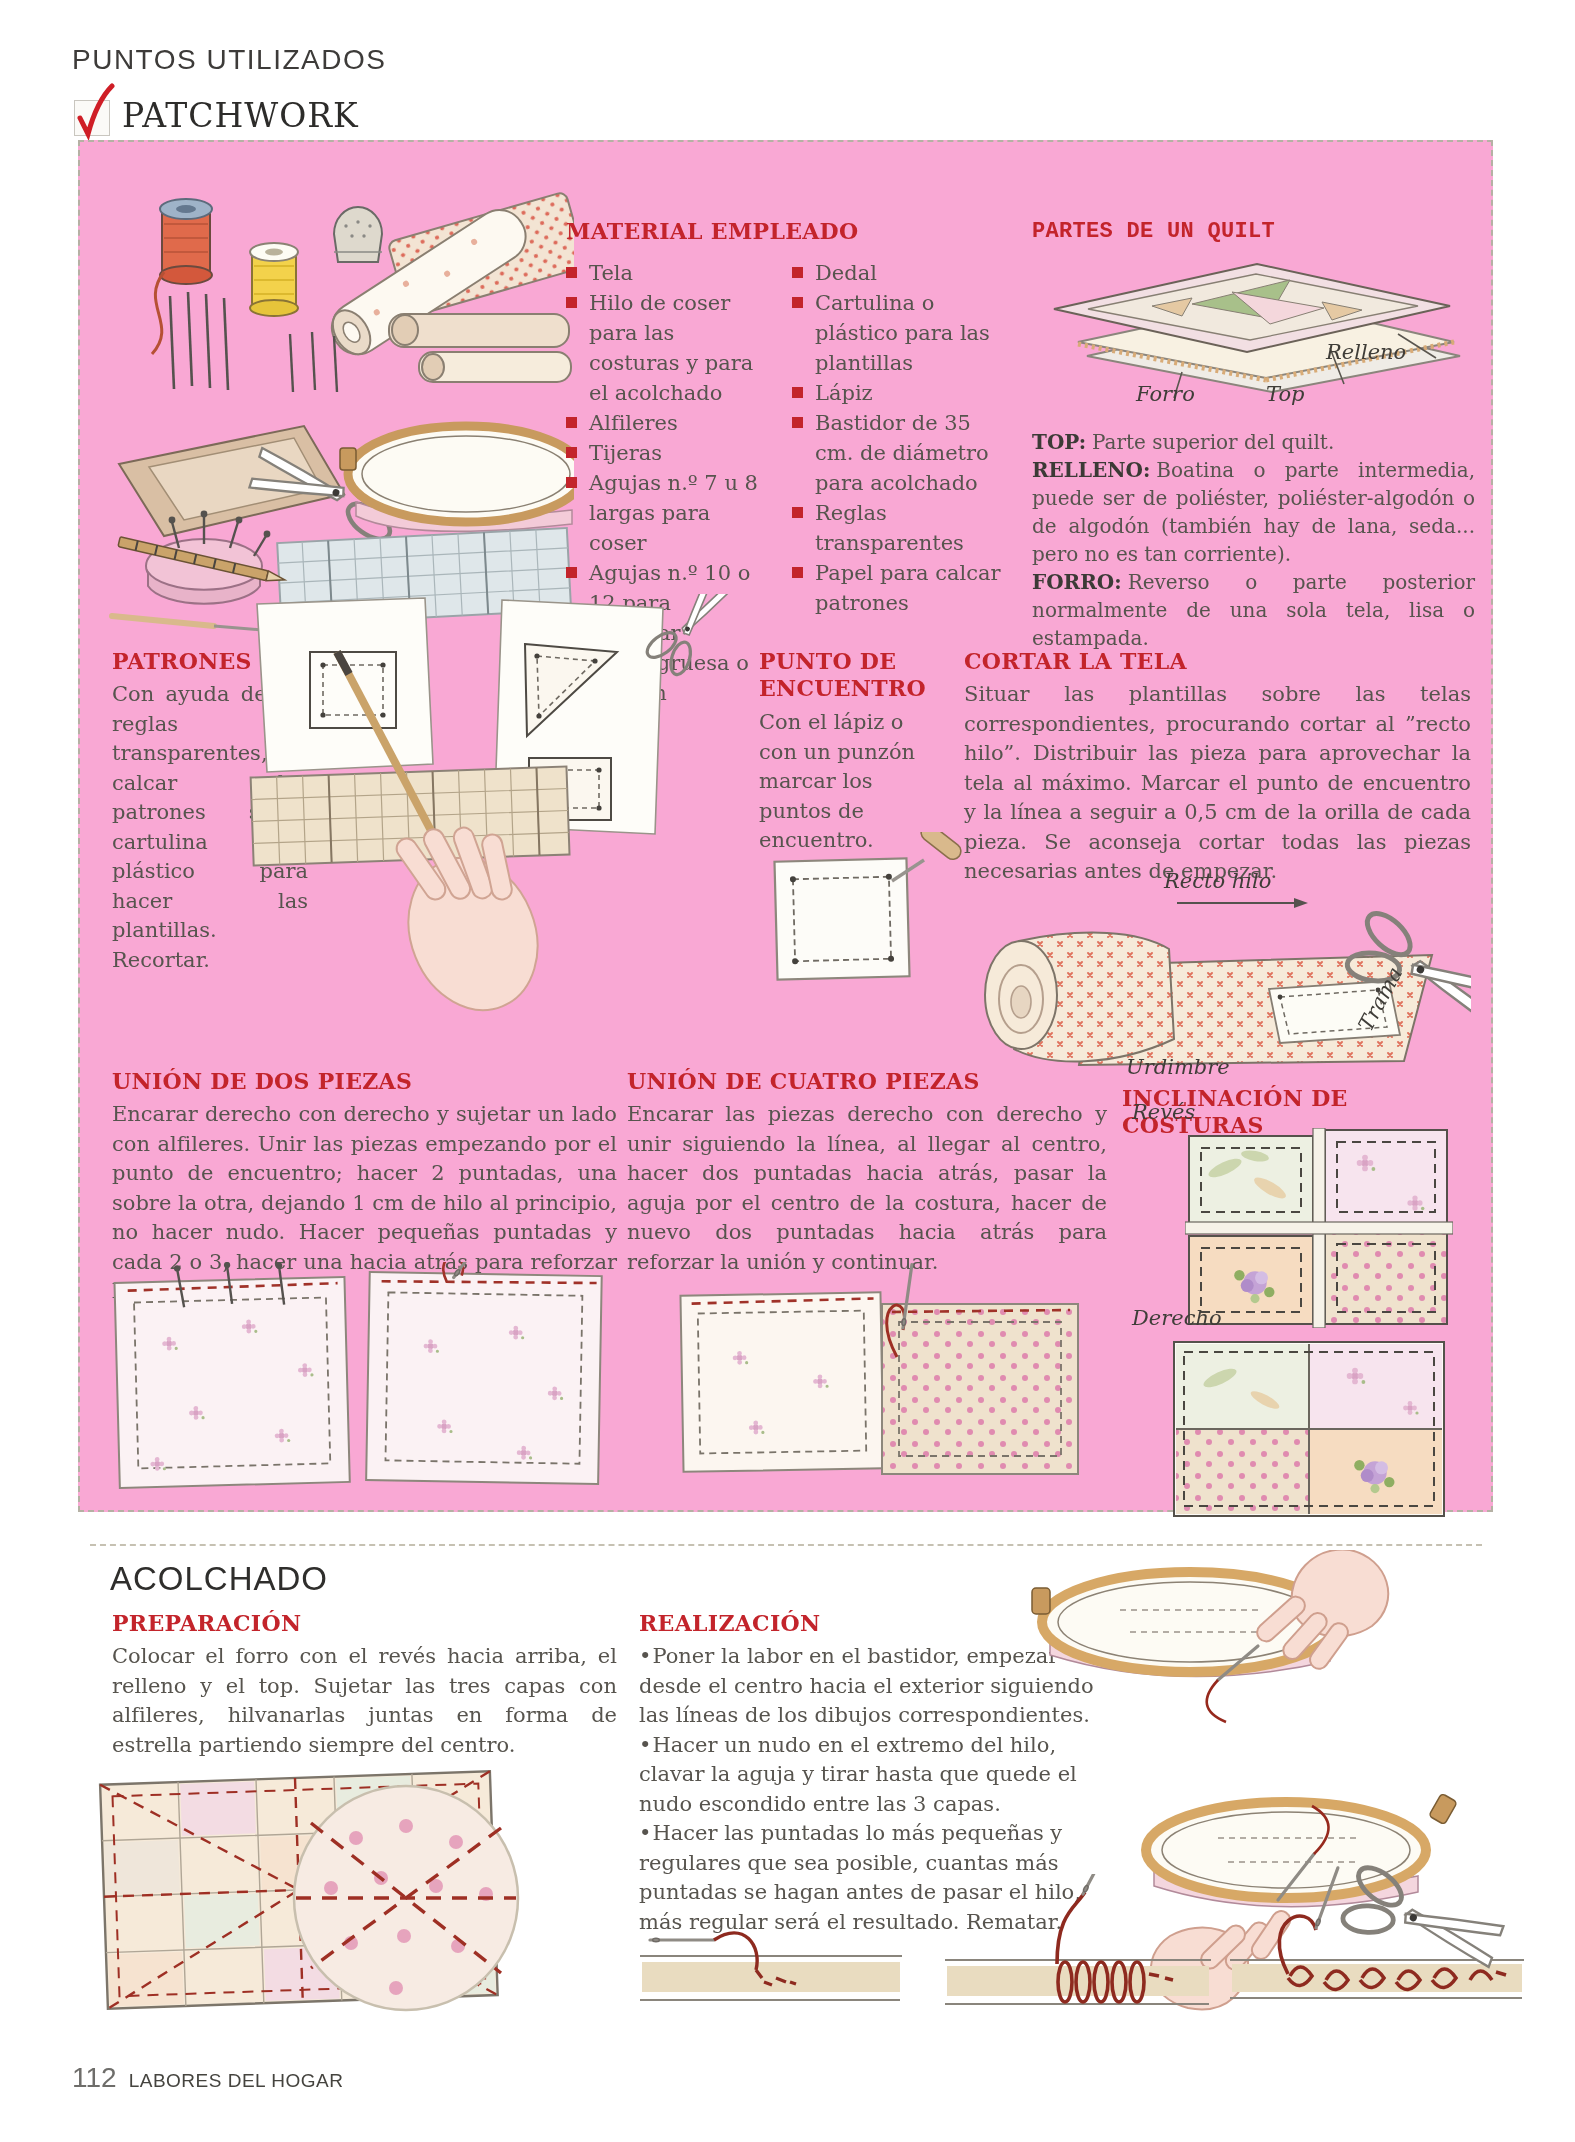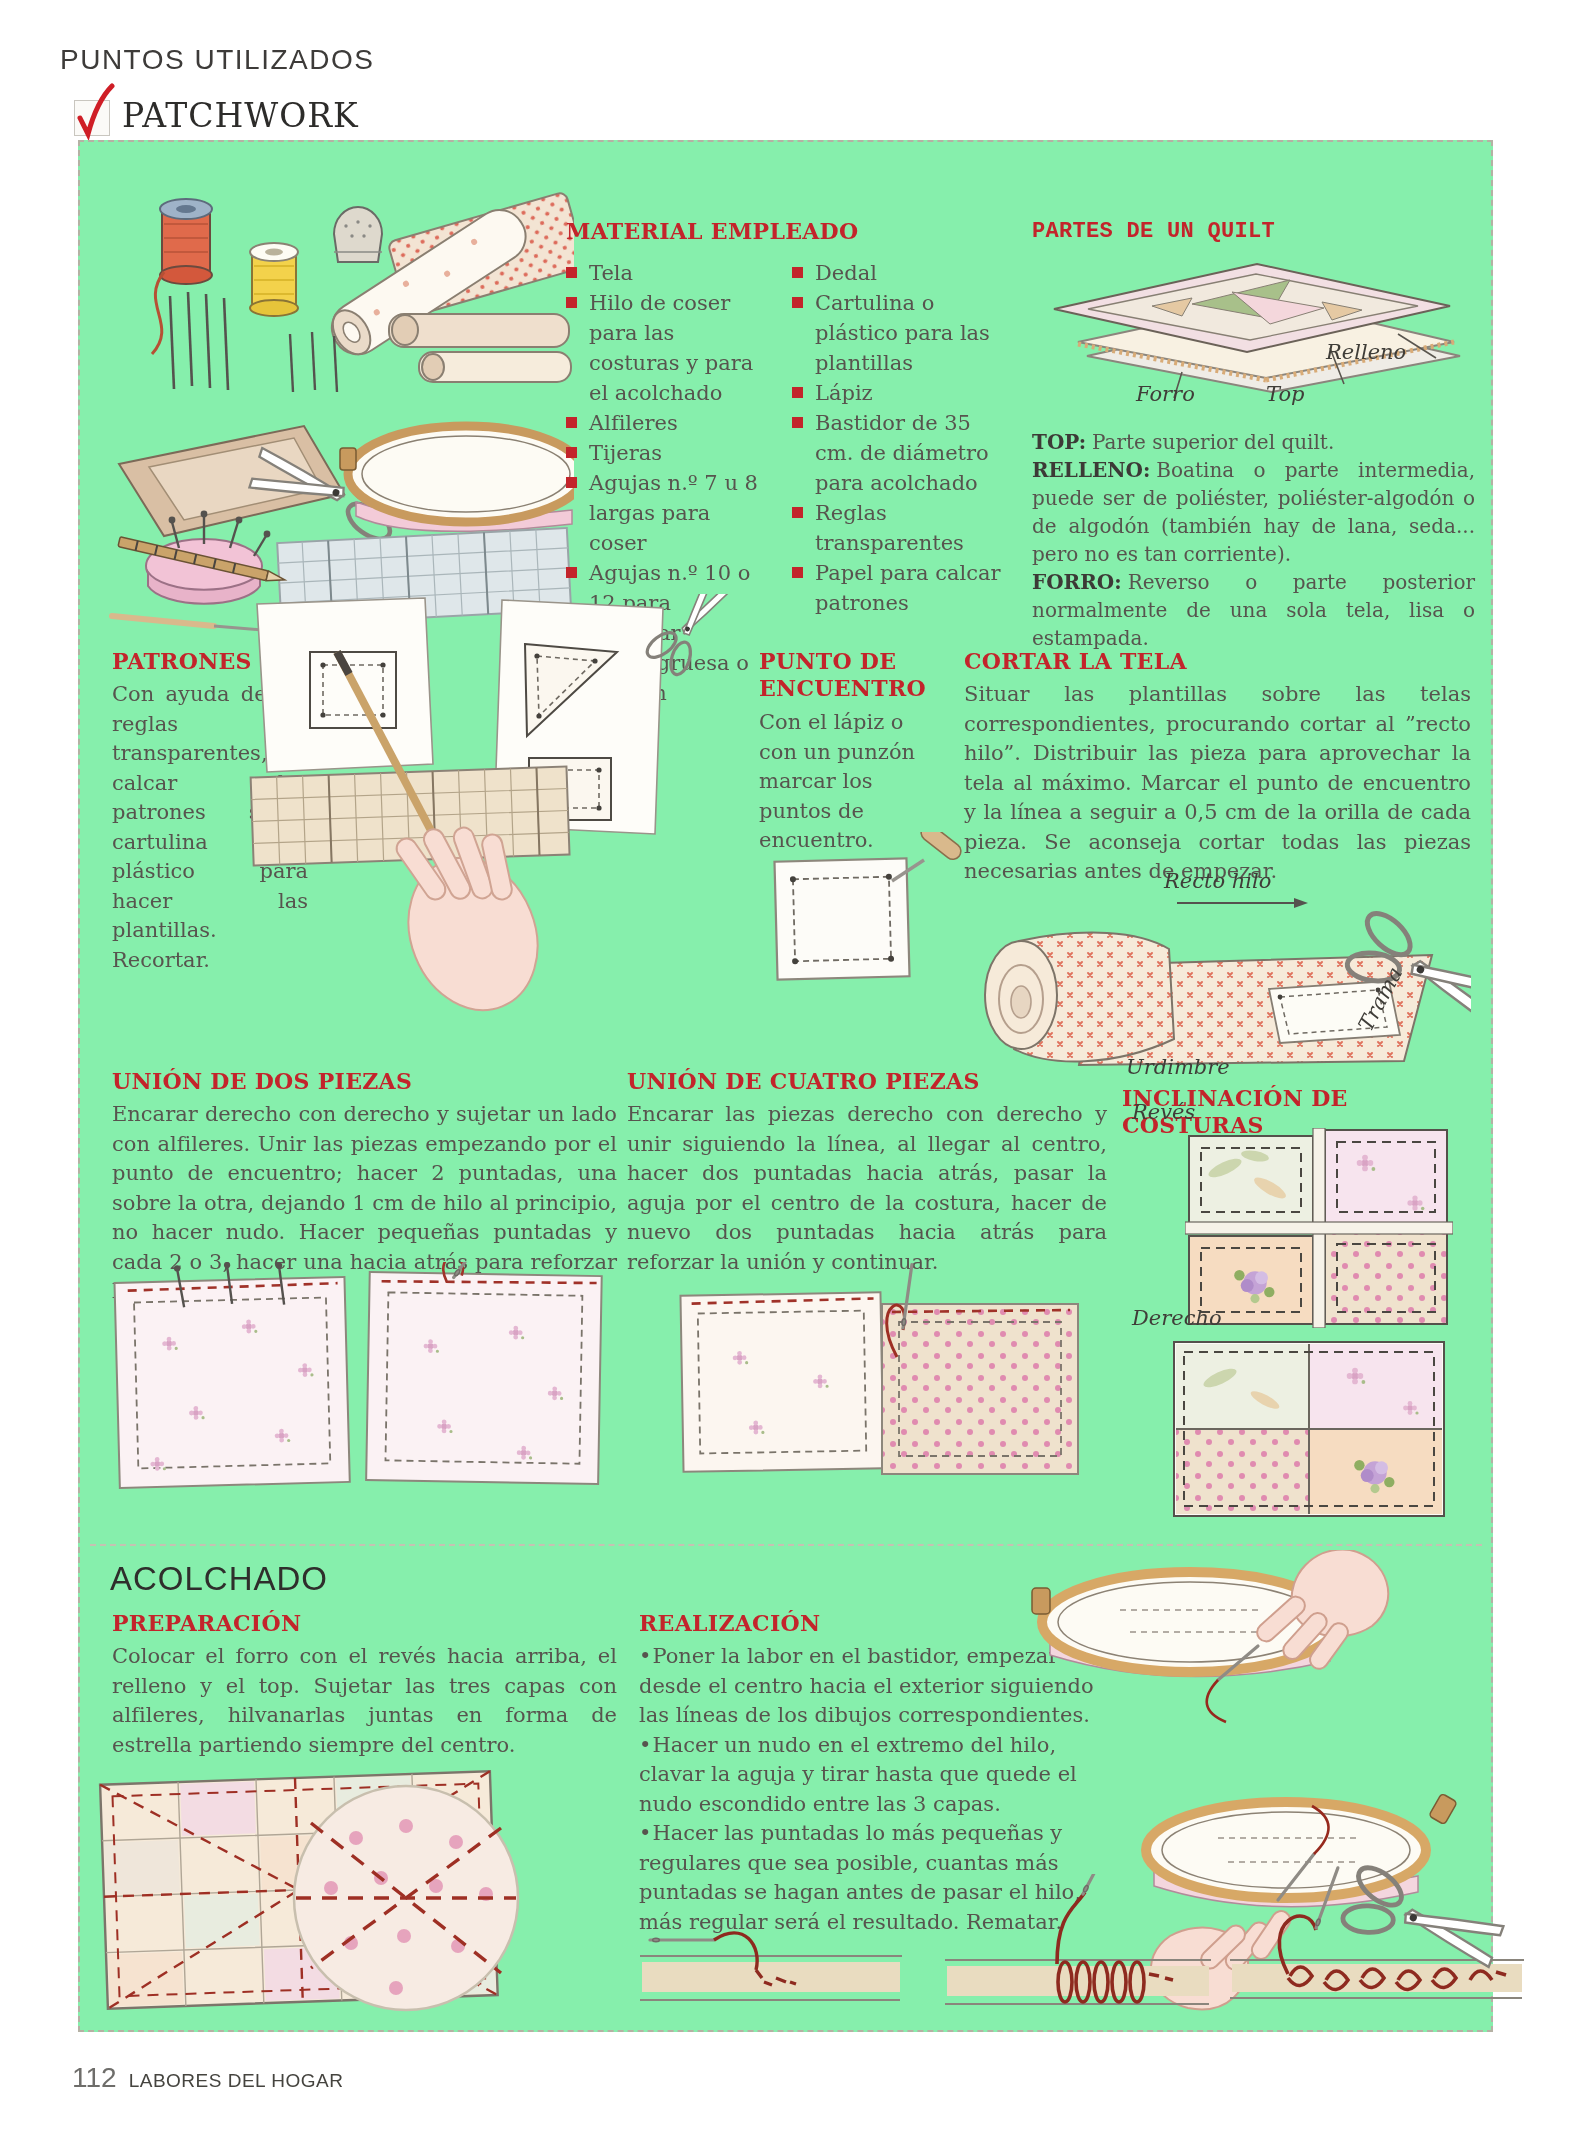--- a/index.html
+++ b/index.html
@@ -5,22 +5,22 @@
   html,body{margin:0;padding:0;background:#ffffff;}
   #page{position:relative;width:1575px;height:2142px;background:#ffffff;overflow:hidden;
         font-family:"DejaVu Serif",serif;color:#55524c;}
   .abs{position:absolute;}
   
   .kicker{font-family:"Liberation Sans",sans-serif;font-size:28px;font-weight:400;
           letter-spacing:1.5px;color:#3d3b39;}
   .title{font-family:"DejaVu Serif",serif;font-size:33px;letter-spacing:1px;color:#2d2c2a;}
   .checkbox{width:34px;height:34px;background:#fbfaf7;border:1px solid #c9c6bf;}
   
-  #box{position:absolute;left:78px;top:140px;width:1415px;height:1892px;
-       background:#86efac;border:2px dashed #b5b1a4;box-sizing:border-box;}
+  #box{position:absolute;left:78px;top:140px;width:1415px;height:1372px;
+       background:#f9a8d4;border:2px dashed #b5b1a4;box-sizing:border-box;}
   .sec-head{font-family:"DejaVu Serif",serif;font-weight:700;font-size:22px;line-height:27px;
             color:#c3242b;letter-spacing:.3px;}
   .body-txt{font-size:21px;line-height:29.5px;color:#57544e;text-align:justify;}
   .mat-item{position:relative;padding-left:23px;font-size:21px;line-height:30px;color:#57544e;}
   .mat-item .sq{position:absolute;left:0;top:9px;width:11px;height:11px;background:#c3242b;}
   .def{font-size:20px;line-height:28px;color:#57544e;text-align:justify;margin:0;}
   .def b{color:#3c3a36;margin-right:6px;}
   .ill-label{font-style:italic;font-size:21px;color:#3f3d38;white-space:nowrap;}
   .big-head{font-family:"Liberation Sans",sans-serif;font-size:33px;font-weight:400;
             letter-spacing:1px;color:#2f2e2c;}
@@ -76,21 +76,21 @@
         <path d="M4,4 l4,4 M8,4 l-4,4 M14,13 l4,4 M18,13 l-4,4" stroke="#e0735e" stroke-width="2" stroke-linecap="round"></path>
       </pattern>
       <pattern id="p-pinkdot" width="22" height="22" patternUnits="userSpaceOnUse">
         <rect width="22" height="22" fill="#efe2cd"></rect>
         <circle cx="6" cy="6" r="3" fill="#e08bb0"></circle>
           <circle cx="17" cy="16" r="3" fill="#e08bb0"></circle>
       </pattern>
     </defs>
   </svg>
 
-  <div class="abs kicker" style="left:60px;top:44px;">PUNTOS UTILIZADOS</div>
+  <div class="abs kicker" style="left:72px;top:44px;">PUNTOS UTILIZADOS</div>
   <div class="abs checkbox" style="left:74px;top:100px;"></div>
   <svg class="abs" style="left:68px;top:78px;" width="56" height="62" viewBox="0 0 56 62">
     <path d="M12,40 L20,56 C26,34 34,18 44,8" fill="none" stroke="#cf1e26" stroke-width="5" stroke-linecap="round"></path>
   </svg>
   <div class="abs title" style="left:122px;top:96px;">PATCHWORK</div>
 
   <div id="box">
 
     <svg class="abs" style="left:14px;top:22px;" width="480" height="472" viewBox="0 0 480 472">
 

